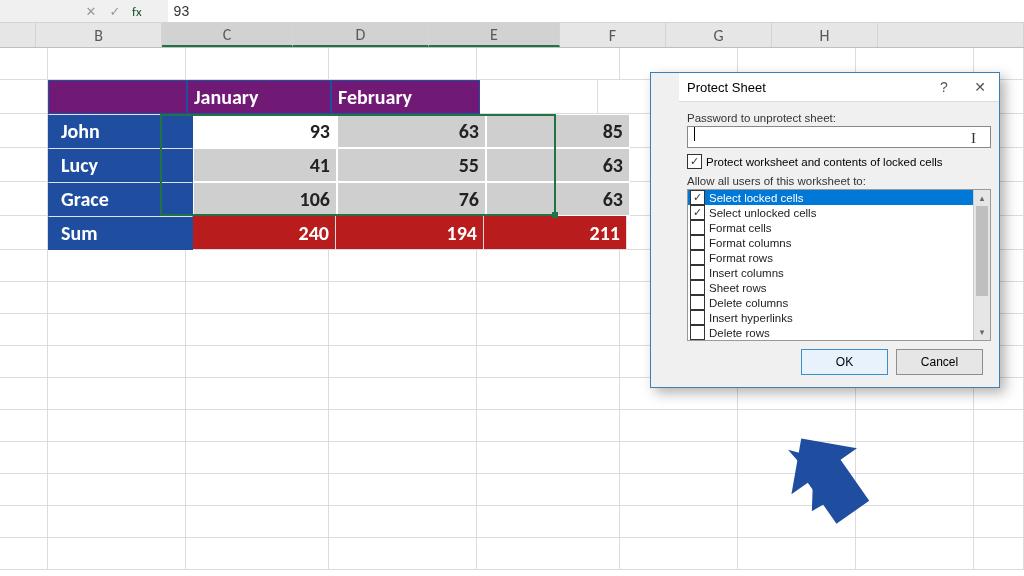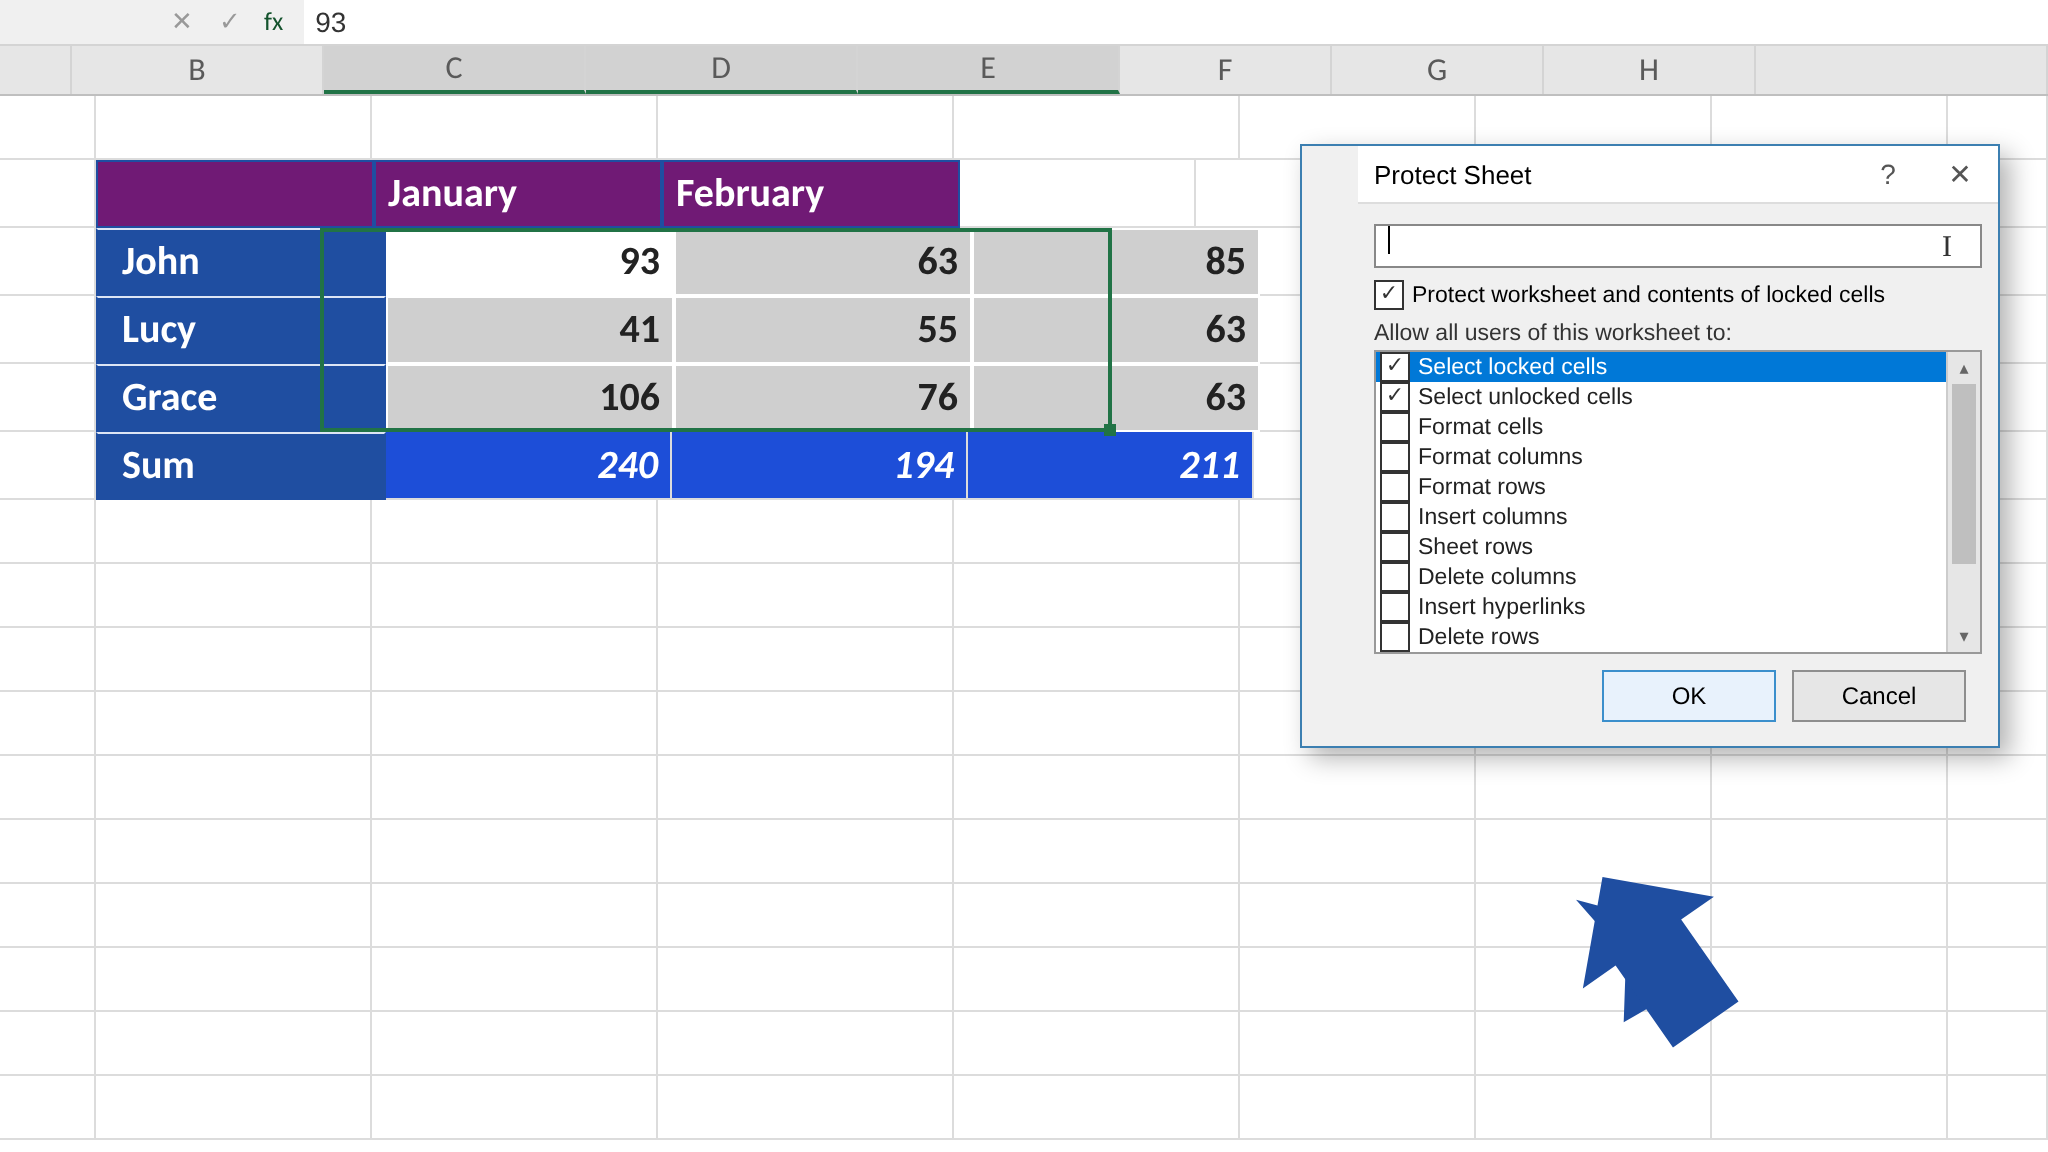--- a/index.html
+++ b/index.html
@@ -31,21 +31,21 @@
     display: flex;
     align-items: center;
     justify-content: center;
     color: #999;
     font-size: 13px;
   }
   .fx {
     color: #14532d;
     font-size: 13px;
     margin-left: 4px;
-    margin-right: 10px;
+    margin-right: 26px;
   }
   .formula-input {
     border: none;
     background: #fff;
     height: 20px;
     flex: 1;
     font-size: 14px;
     padding-left: 6px;
     color: #333;
   }
@@ -113,26 +113,25 @@
     font-weight: bold;
     border-top: 1px solid #dde5f5;
     border-bottom: 1px solid #1f4ea1;
     border-left: 1px solid #1f4ea1;
     border-right: 1px solid #1f4ea1;
     justify-content: flex-start;
     font-size: 20px;
     padding-left: 12px;
   }
   .sum-cell {
-    background: #1d4ed8;
+    background: #b91c1c;
     color: #fff;
     font-weight: bold;
     justify-content: flex-end;
     font-size: 20px;
-    font-style: italic;
   }
   .data-cell {
     background: #cfcfcf;
     color: #222;
     font-weight: bold;
     font-size: 20px;
     border: 1px solid #fff;
   }
   .selected-range {
     position: absolute;
@@ -524,20 +523,21 @@
 
 <div class="dialog">
   <div class="dlg-title">
     <span>Protect Sheet</span>
     <div class="dlg-title-right">
       <span class="dlg-help">?</span>
       <span class="dlg-close">✕</span>
     </div>
   </div>
   <div class="dlg-body">
+    <div class="dlg-label">Password to unprotect sheet:</div>
     <div class="dlg-input">
       <span class="text-cursor"></span>
       <span class="ibeam">I</span>
     </div>
     <div class="dlg-check">
       <span class="chk checked"></span>
       <span>Protect worksheet and contents of locked cells</span>
     </div>
     <div class="dlg-label">Allow all users of this worksheet to:</div>
     <div class="dlg-list">

